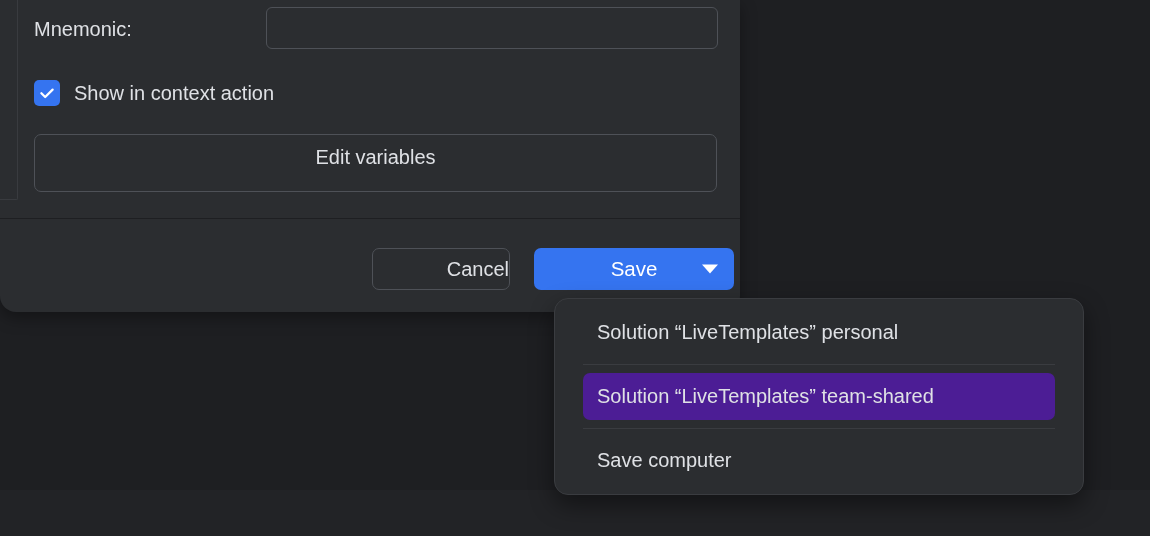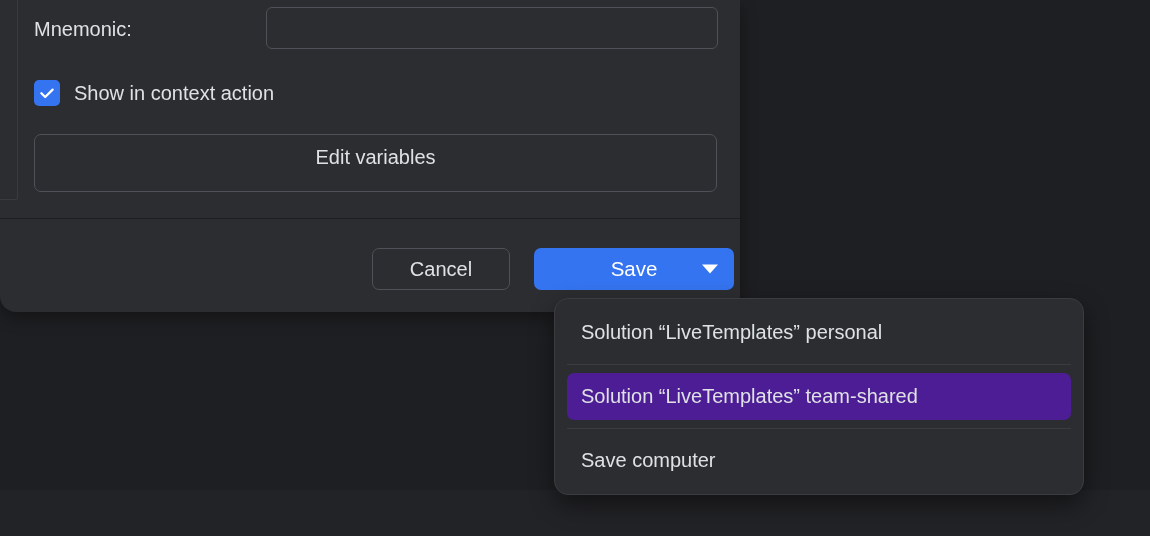--- a/index.html
+++ b/index.html
@@ -115,21 +115,21 @@
   }
   .cancel-btn {
     position:absolute;
     left:372px; top:10px;
     width:138px; height:42px;
     background:#2b2d30;
     border:1px solid #4e5157;
     border-radius:7px;
     color:#dfe1e5;
     font-size:20px;
-    text-align:center;
+    text-align:right;
     line-height:40px;
     cursor:pointer;
   }
   .save-btn {
     position:absolute;
     left:534px; top:10px;
     width:200px; height:42px;
     background:#3574f0;
     border-radius:7px;
     color:#fff;
@@ -152,21 +152,21 @@
     border-top:9px solid #fff;
   }
 
   .dropdown {
     position:absolute;
     left:554px; top:298px;
     width:530px;
     background:#2b2d30;
     border:1px solid #3a3c40;
     border-radius:14px;
-    padding:10px 0;
+    padding:10px 16px;
     box-shadow: 0 10px 24px rgba(0,0,0,0.45);
     z-index:10;
   }
   .dd-item {
     margin:0 12px;
     padding:12px 14px;
     font-size:20px;
     color:#dfe1e5;
     border-radius:7px;
     cursor:pointer;

